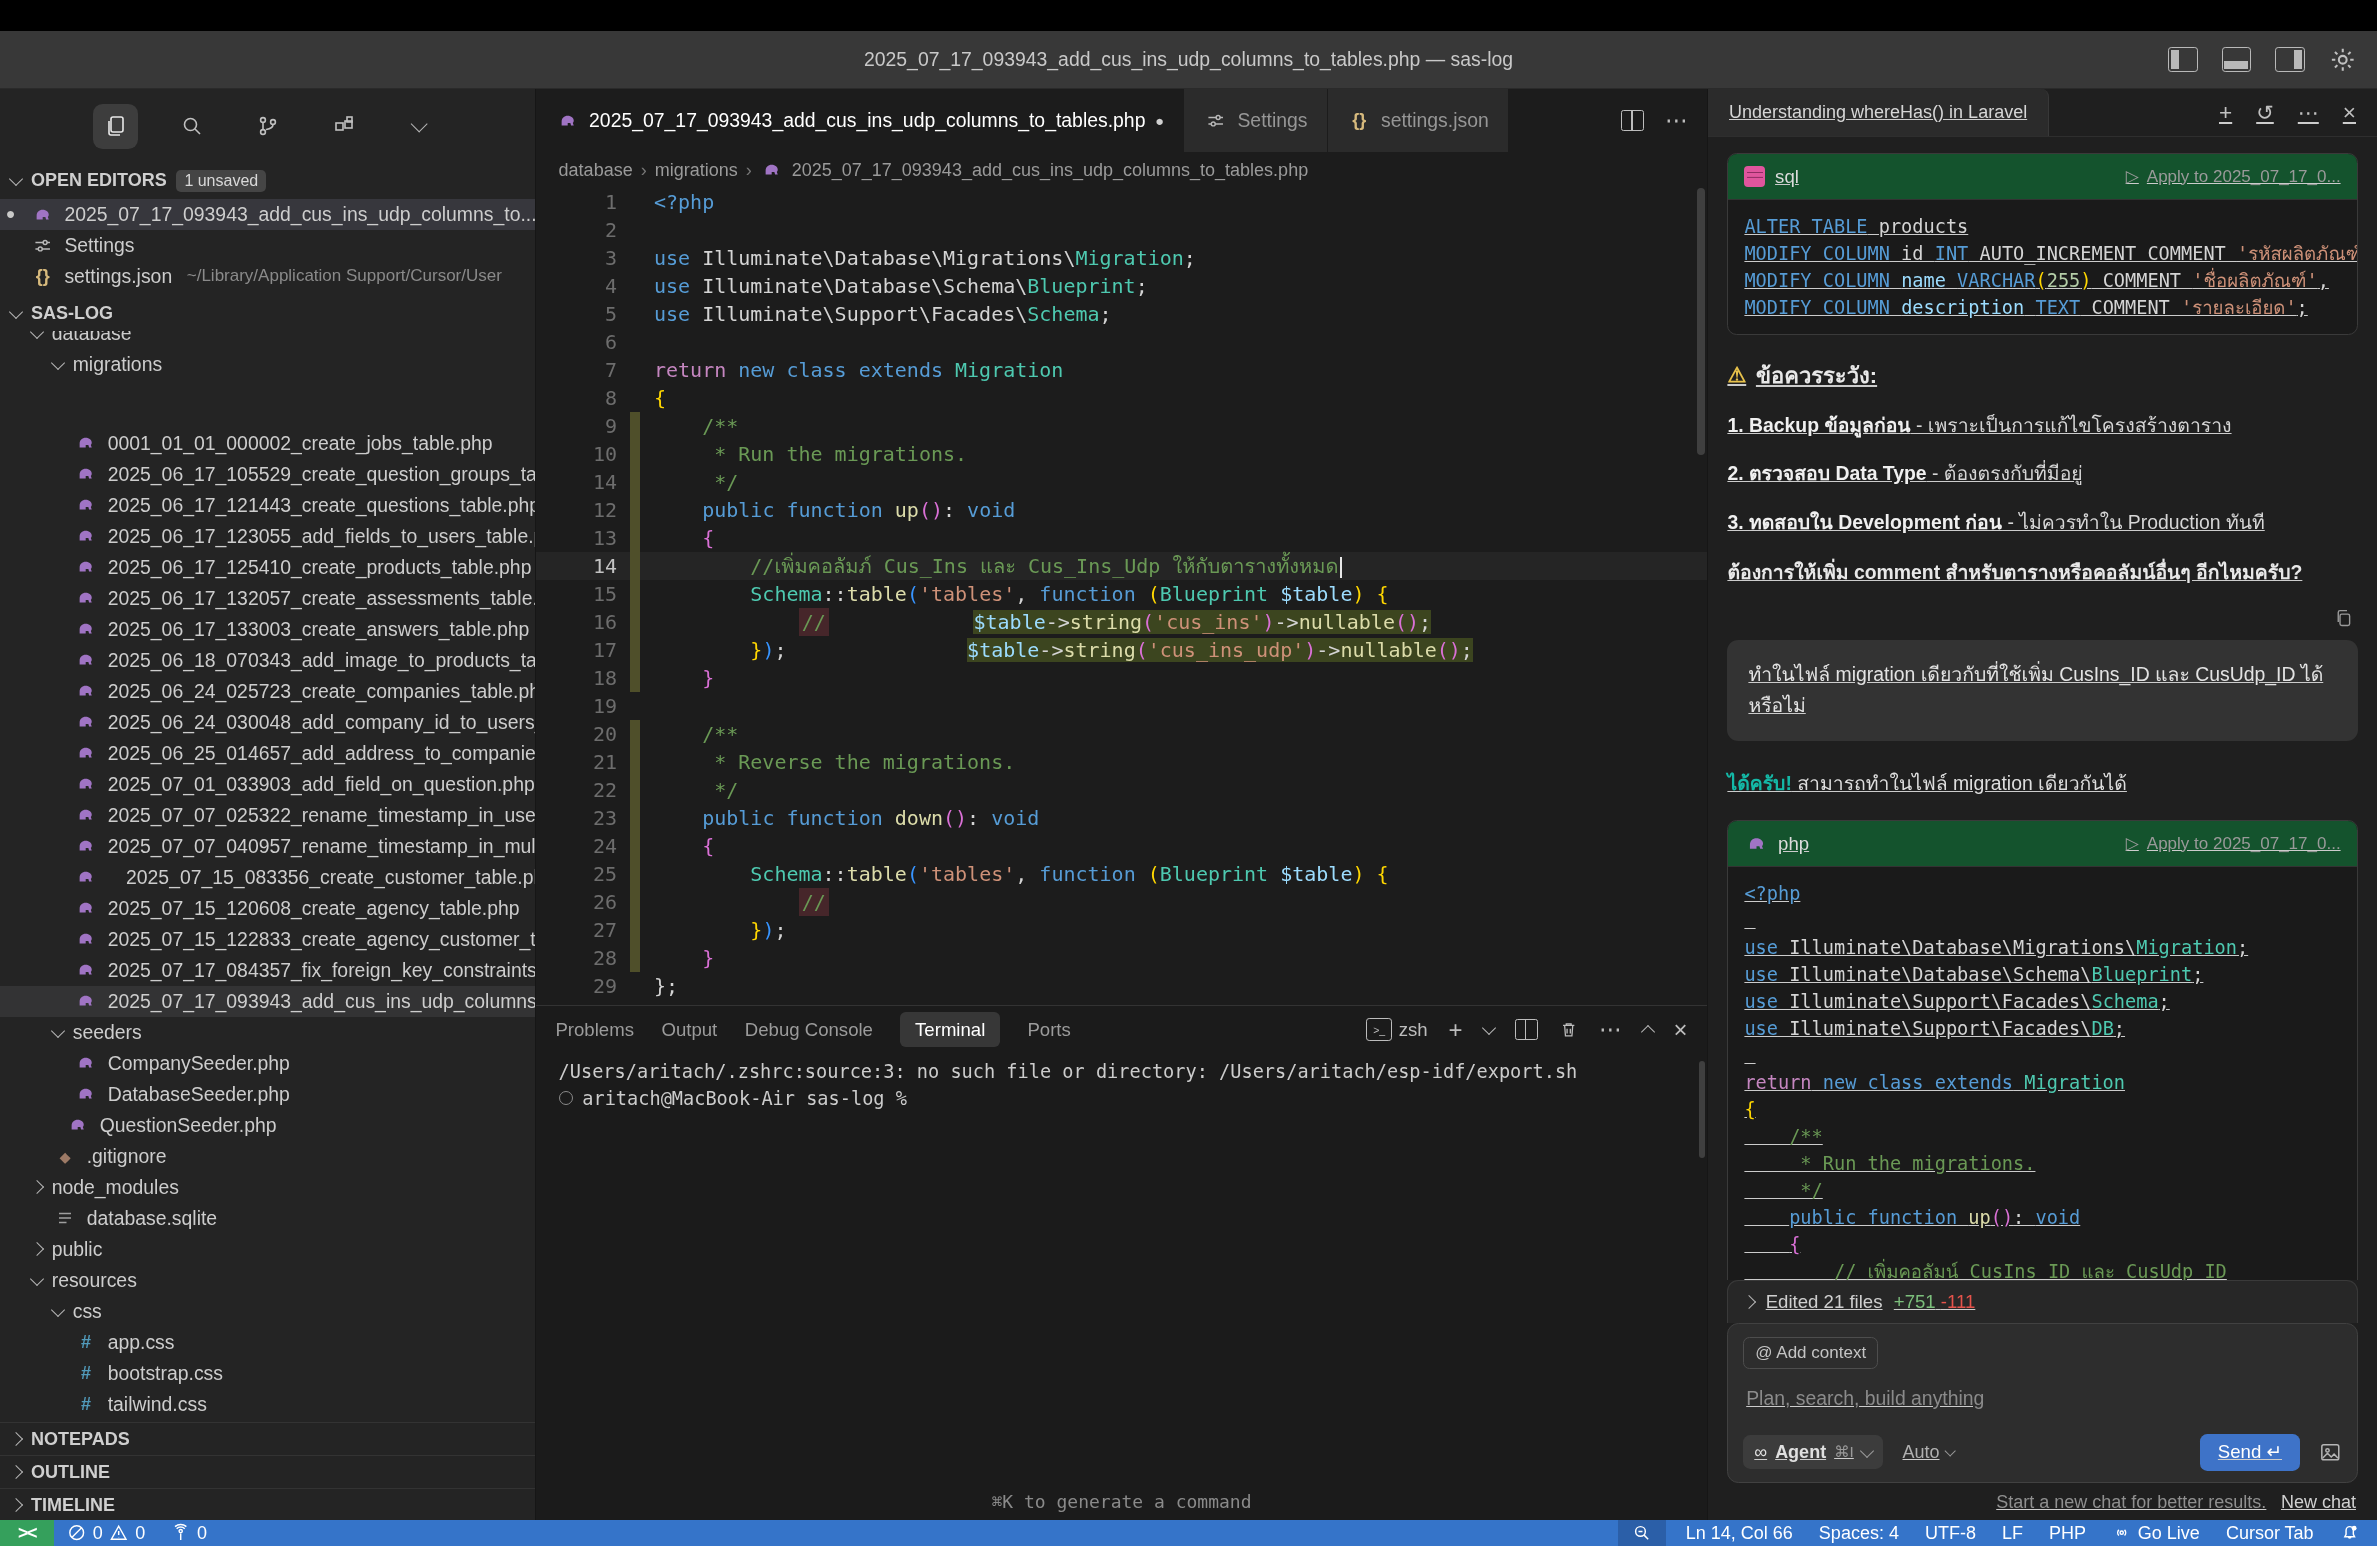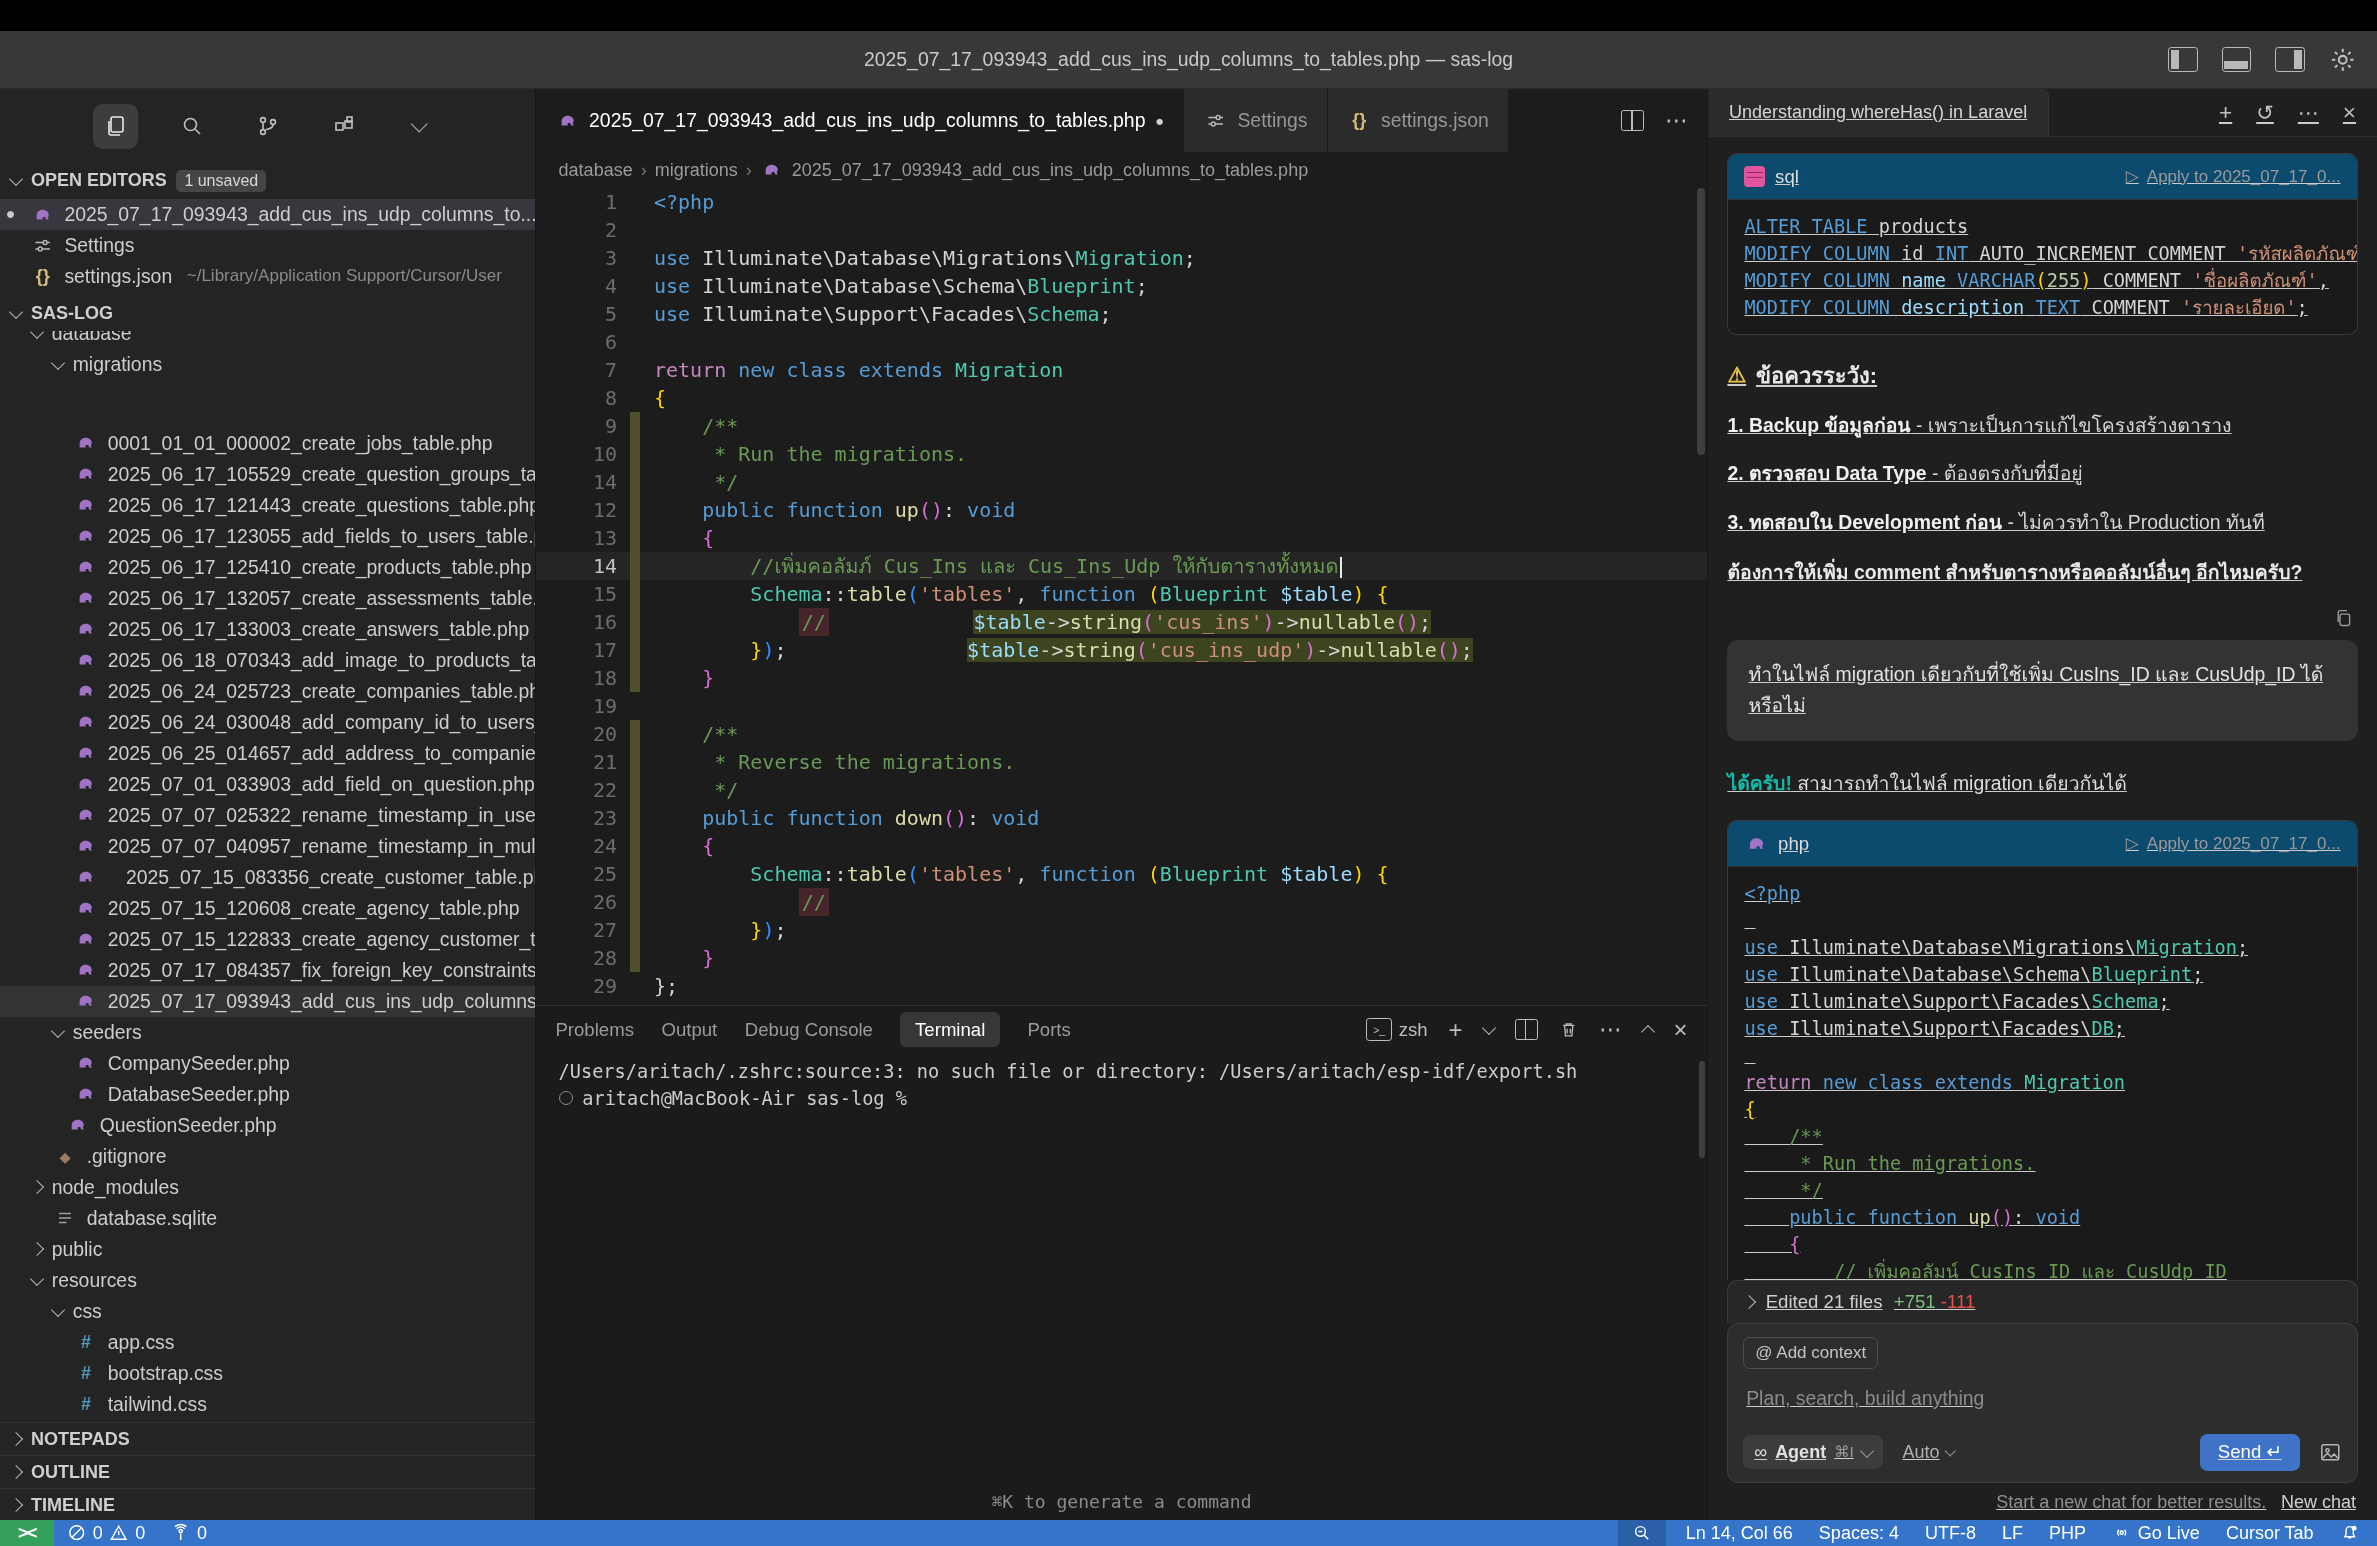--- a/index.html
+++ b/index.html
@@ -100,21 +100,21 @@
   #term-scroll{position:absolute;right:1.6px;top:8px;width:6.5px;height:97px;background:#3f3f3f;border-radius:3.2px;}
   .prompt-circ{display:inline-block;width:12px;height:12px;border:1.6px solid #8a8a8a;border-radius:50%;margin-right:9.7px;}
 
   
   #chat{flex:1;background:#1f1f1f;border-left:0.8px solid #161616;display:flex;flex-direction:column;overflow:hidden;text-decoration:underline;}
   #chat-header{height:47px;display:flex;align-items:center;background:#1f1f1f;border-bottom:0.8px solid #2e2e2e;}
   #chat-tab{background:#2b2b2b;height:100%;display:flex;align-items:center;padding:0 21px;font-size:18px;color:#d6d6d6;border-right:0.8px solid #383838;border-radius:0 8px 0 0;}
   #chat-actions{margin-left:auto;display:flex;gap:24px;padding-right:21px;color:#c0c0c0;font-size:22.6px;align-items:center;}
   #chat-scroll{flex:1;overflow:hidden;padding:16px 19.4px 0 19.4px;position:relative;}
   .code-card{border:0.8px solid #3a3a3a;border-radius:9.7px;background:#1a1a1a;overflow:hidden;margin-bottom:22.6px;}
-  .code-card .cc-head{height:45px;display:flex;align-items:center;gap:9.7px;padding:0 16px;background:#0c4a6e;border-bottom:0.8px solid #333;font-size:18.6px;color:#dcdcdc;}
+  .code-card .cc-head{height:45px;display:flex;align-items:center;gap:9.7px;padding:0 16px;background:#14532d;border-bottom:0.8px solid #333;font-size:18.6px;color:#dcdcdc;}
   .cc-apply{margin-left:auto;color:#9a9a9a;font-size:17px;display:flex;gap:8px;align-items:center;}
   .cc-body{padding:13px 16px;font-size:18.6px;line-height:27px;white-space:pre;overflow:hidden;}
   .db-ic{width:21px;height:21px;border-radius:4px;background:#e0559d;position:relative;}
   .db-ic::after{content:"";position:absolute;left:2.4px;right:2.4px;top:5.7px;height:1.6px;background:#8f2d63;box-shadow:0 4.9px 0 #8f2d63;}
   .chat-h{font-size:22px;font-weight:bold;color:#e8e8e8;margin:4.9px 0 19.4px 0;display:flex;gap:9.7px;align-items:center;}
   .warn-tri{color:#e7c14b;font-size:21px;}
   .chat-li{font-size:19.4px;color:#d6d6d6;margin-bottom:21px;line-height:27.5px;}
   .chat-li b,.chat-p b{color:#f0f0f0;}
   .chat-p{font-size:19.4px;color:#e8e8e8;margin:3.2px 0 24px 0;font-weight:bold;}
   .copy-row{display:flex;justify-content:flex-end;margin:-4.9px 3.2px 11.3px 0;color:#9a9a9a;}

